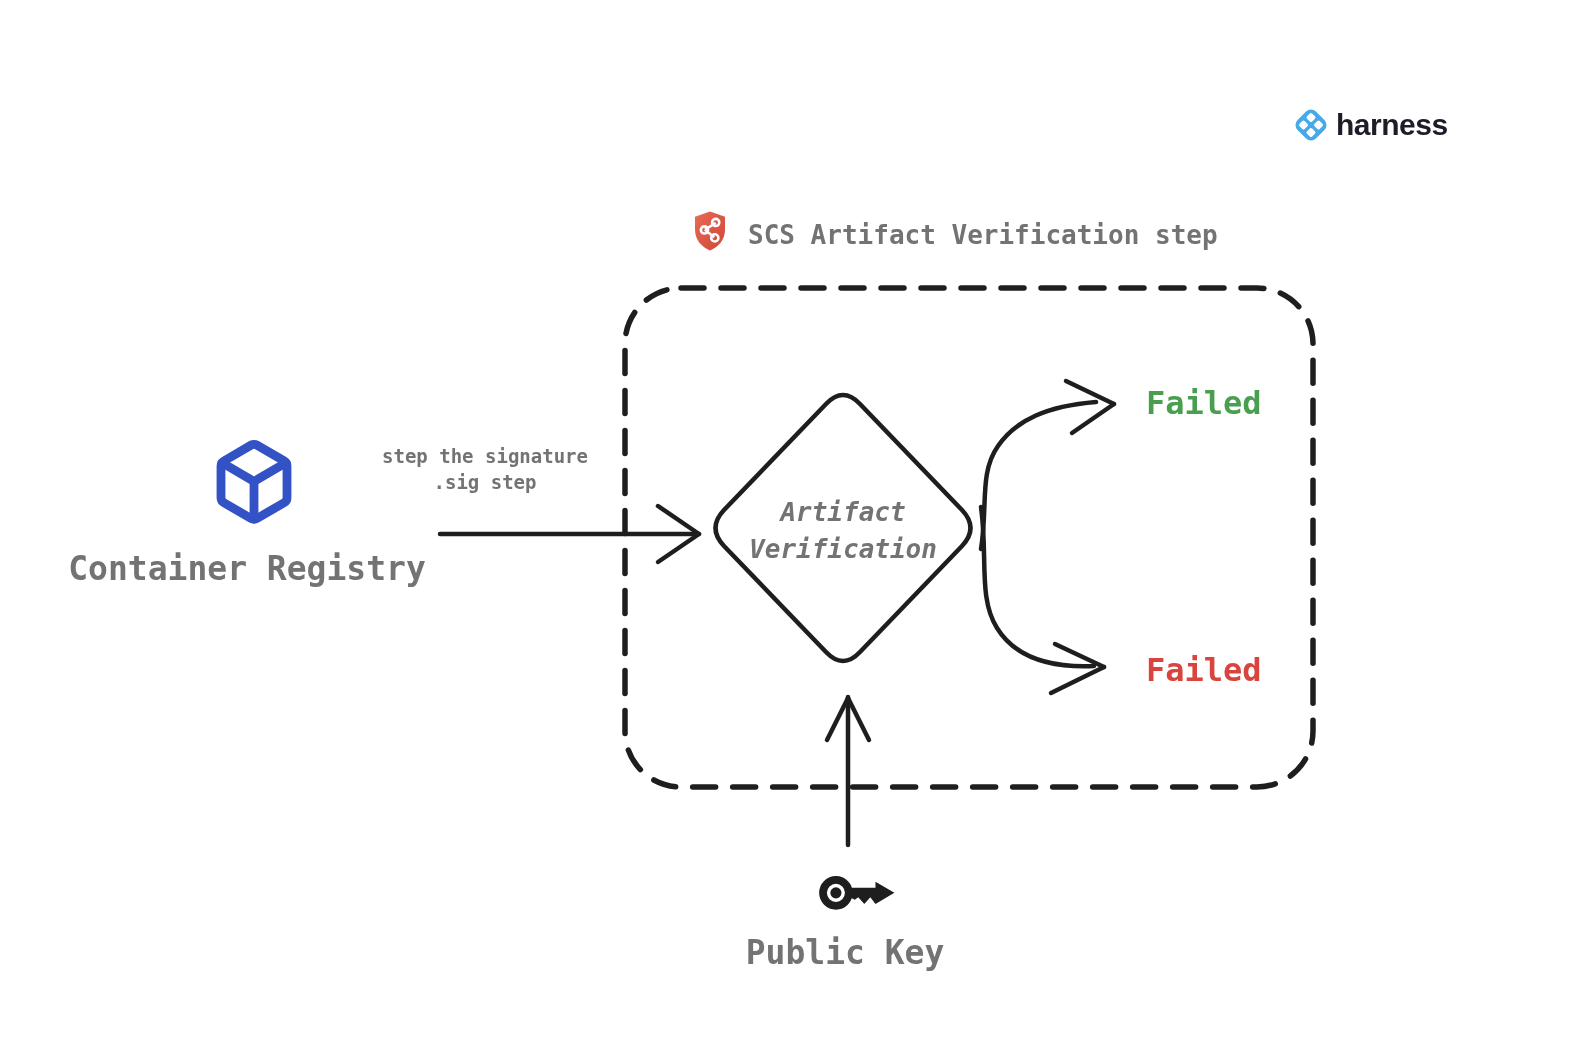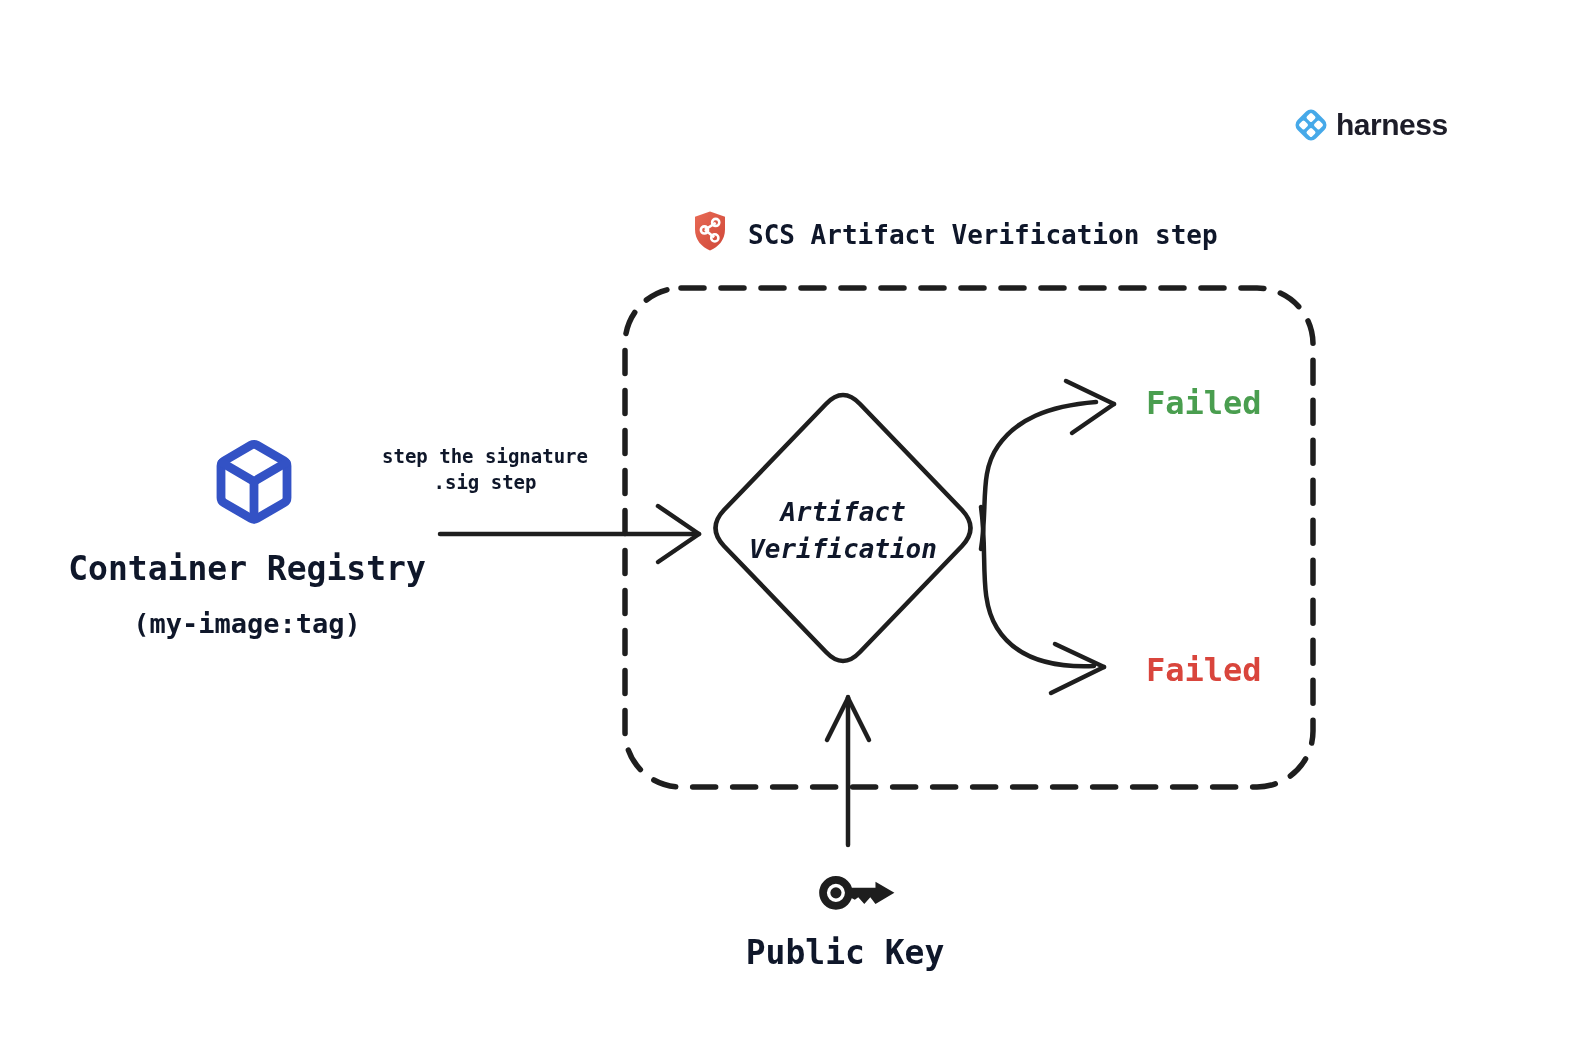--- a/index.html
+++ b/index.html
@@ -2,21 +2,21 @@
 <html><head>
 <meta charset="utf-8">
 <style>
   html,body{margin:0;padding:0;background:#ffffff;}
   .stage{
     position:relative;width:1576px;height:1062px;background:#ffffff;overflow:hidden;
     font-family:"DejaVu Sans Mono",monospace;color:#1e1e1e;
   }
   .abs{position:absolute;}
   svg{display:block;}
-  .mono{font-family:"DejaVu Sans Mono",monospace;font-weight:700;color:#0f172a;}
+  .mono{font-family:"DejaVu Sans Mono",monospace;font-weight:700;color:#737373;}
   .title-text{font-size:26px;line-height:32px;letter-spacing:0px;white-space:nowrap;}
   .node-label{font-size:33px;line-height:38px;text-align:center;}
   .node-sublabel{font-size:27px;line-height:32px;text-align:center;}
   .diamond-label{font-size:26px;line-height:37px;text-align:center;font-style:italic;}
   .edge-label{font-size:19px;line-height:26px;text-align:center;}
   .outcome{font-size:32px;line-height:36px;white-space:nowrap;}
   .outcome.passed{color:#4a9e4f;}
   .outcome.failed{color:#d9453c;}
   .brand{display:flex;align-items:center;gap:4px;}
   .brand-word{font-family:"Liberation Sans",sans-serif;font-weight:700;font-size:30px;
@@ -94,21 +94,20 @@
   <div class="abs" style="left:210px;top:431px;">
     <svg width="88" height="98" viewBox="0 0 24 26">
       <g stroke="#3352c5" stroke-width="2.4" fill="none" stroke-linejoin="round" stroke-linecap="round">
         <path d="M21 17.8 V9.2 a1.6 1.6 0 0 0 -0.8 -1.4 l-7.4 -4.3 a1.6 1.6 0 0 0 -1.6 0 L3.8 7.8 A1.6 1.6 0 0 0 3 9.2 v8.6 a1.6 1.6 0 0 0 0.8 1.4 l7.4 4.3 a1.6 1.6 0 0 0 1.6 0 l7.4 -4.3 A1.6 1.6 0 0 0 21 17.8 Z"></path>
         <polyline points="3.3,8.3 12,13.4 20.7,8.3"></polyline>
         <line x1="12" y1="23.6" x2="12" y2="13.4"></line>
       </g>
     </svg>
   </div>
   <div class="abs mono node-label" style="left:57px;top:550px;width:380px;">Container Registry</div>
-  <div class="abs mono node-sublabel" style="left:57px;top:608px;width:380px;">(my-image:tag)</div>
 
   <div class="abs mono edge-label" style="left:360px;top:443px;width:250px;">
     <div>step the signature</div>
     <div>.sig step</div>
   </div>
 
   <div class="abs mono diamond-label" style="left:743px;top:494px;width:200px;">
     <div>Artifact</div>
     <div>Verification</div>
   </div>

